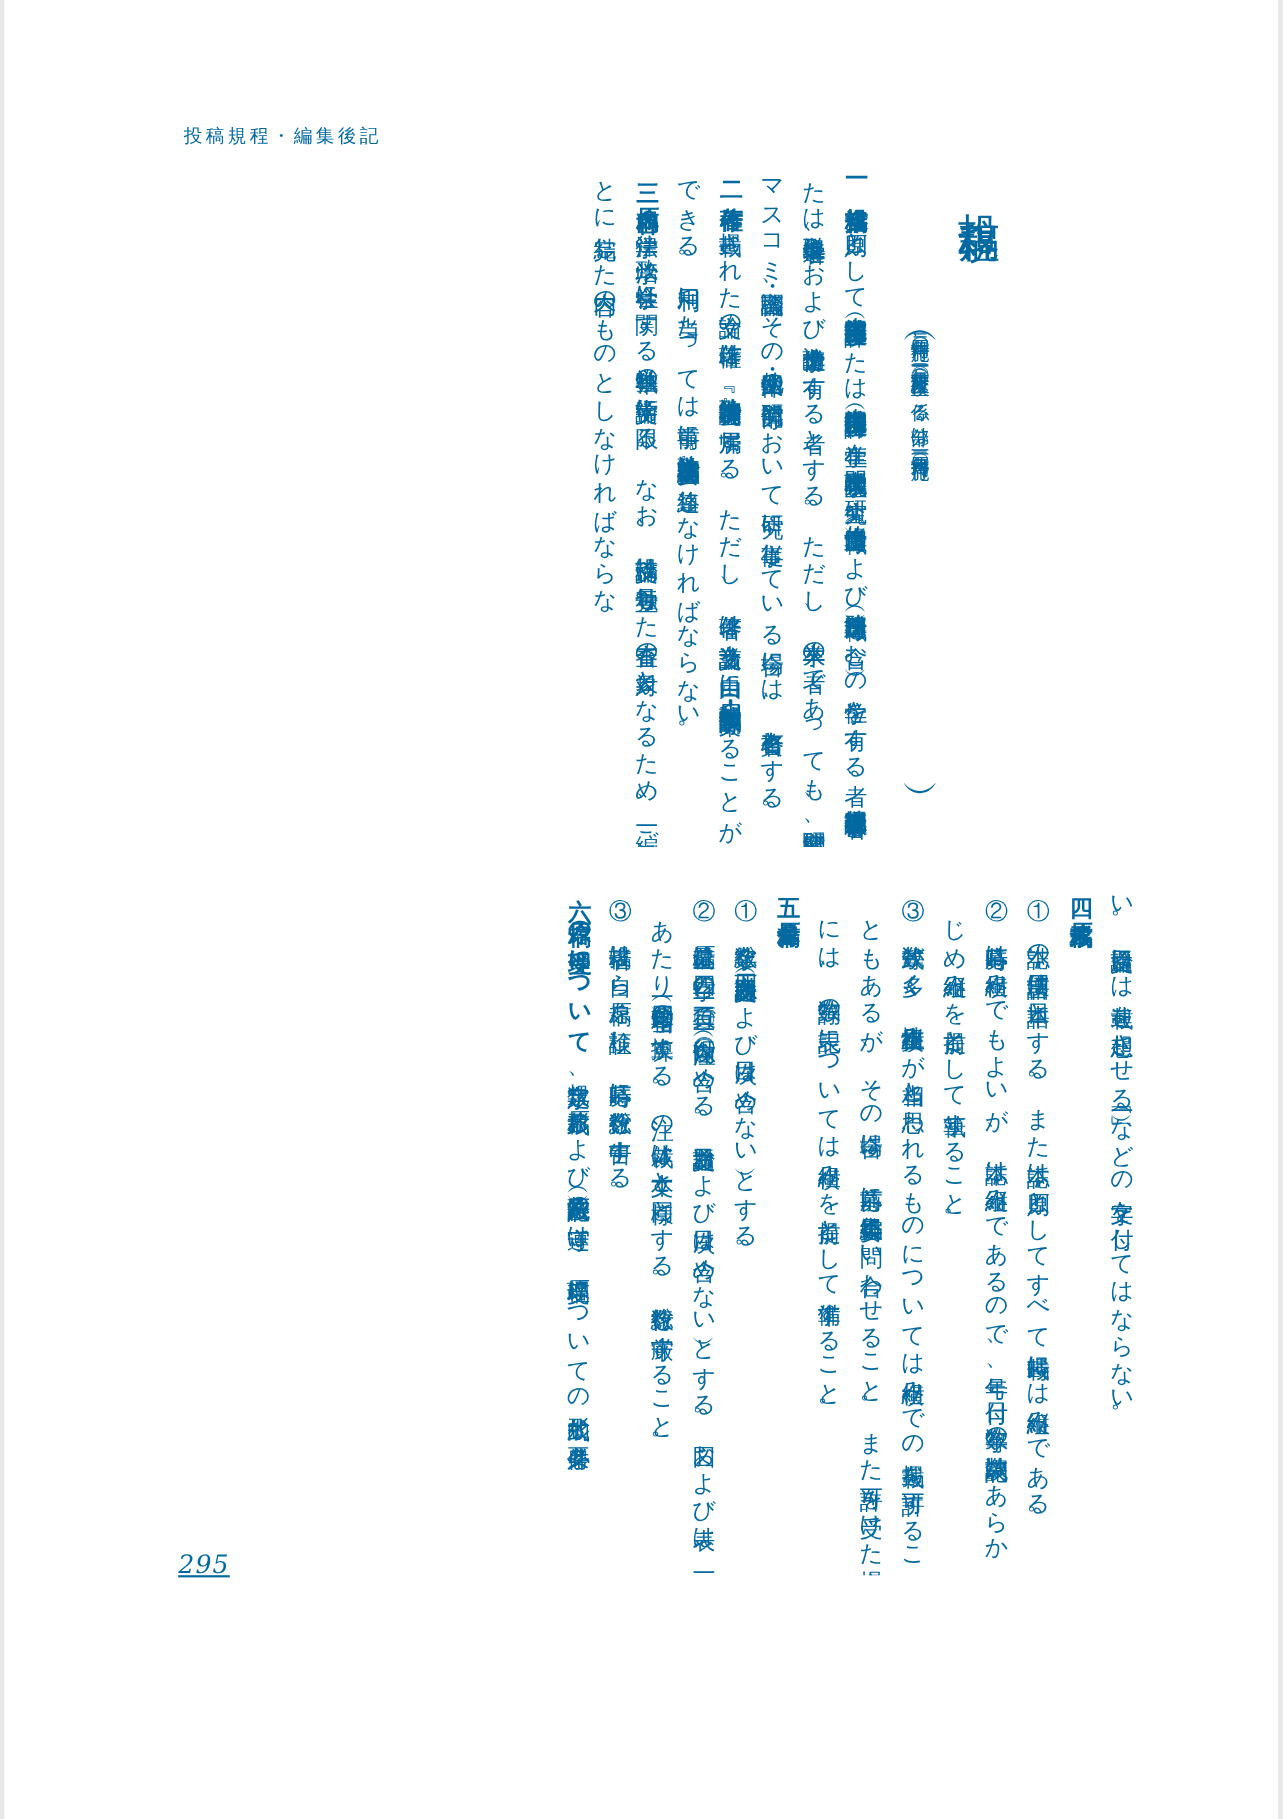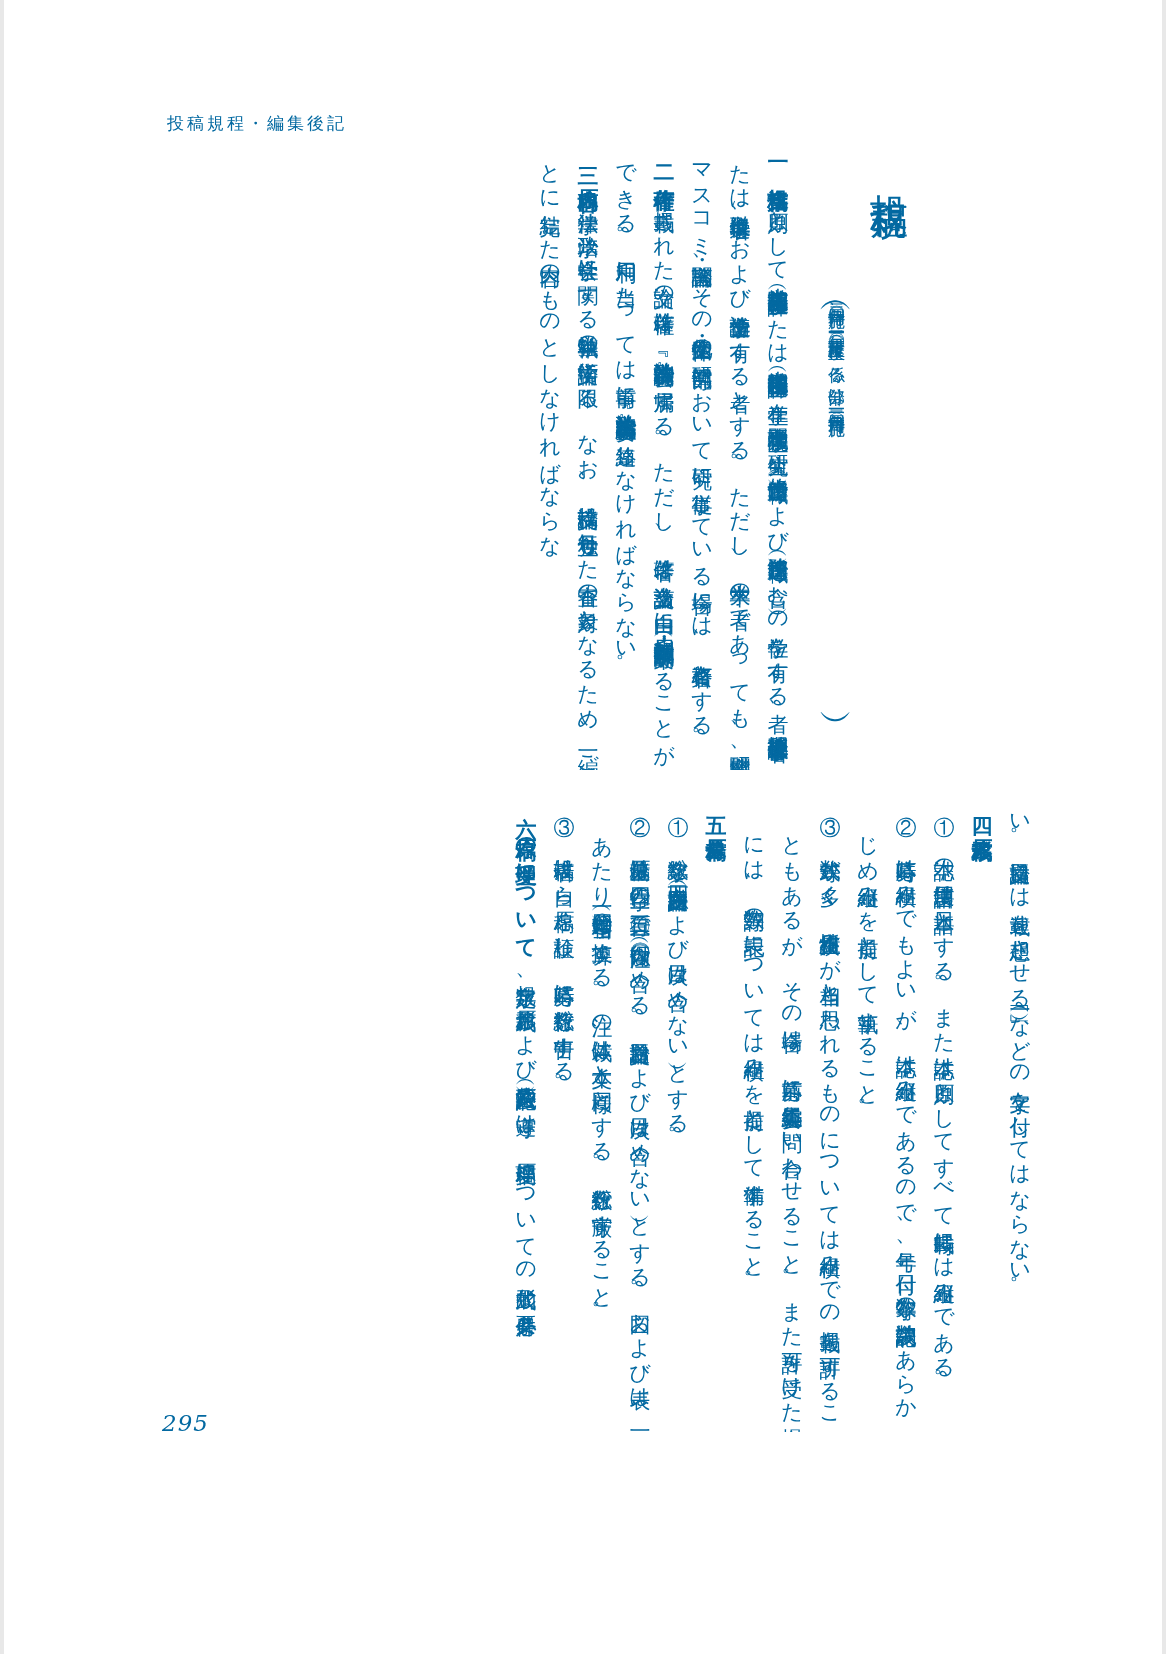--- a/index.html
+++ b/index.html
@@ -53,20 +53,21 @@
     font-weight:bold;
     font-family:"Liberation Sans","DejaVu Sans",sans-serif;
   }
   .sec1 { margin-right:18px; }
   .item { text-indent:-22px; padding-top:22px; }
   .page-number {
     position:absolute; left:158px; top:1410px;
     font-size:23px; font-style:italic;
     font-family:"DejaVu Serif","Liberation Serif",serif;
     letter-spacing:1px;
+    text-decoration:underline;
   }
 </style>
 </head>
 <body>
 
 <div class="page">
 
   <div class="running-head">投稿規程・編集後記</div>
 
   <div class="vblock top-block">

